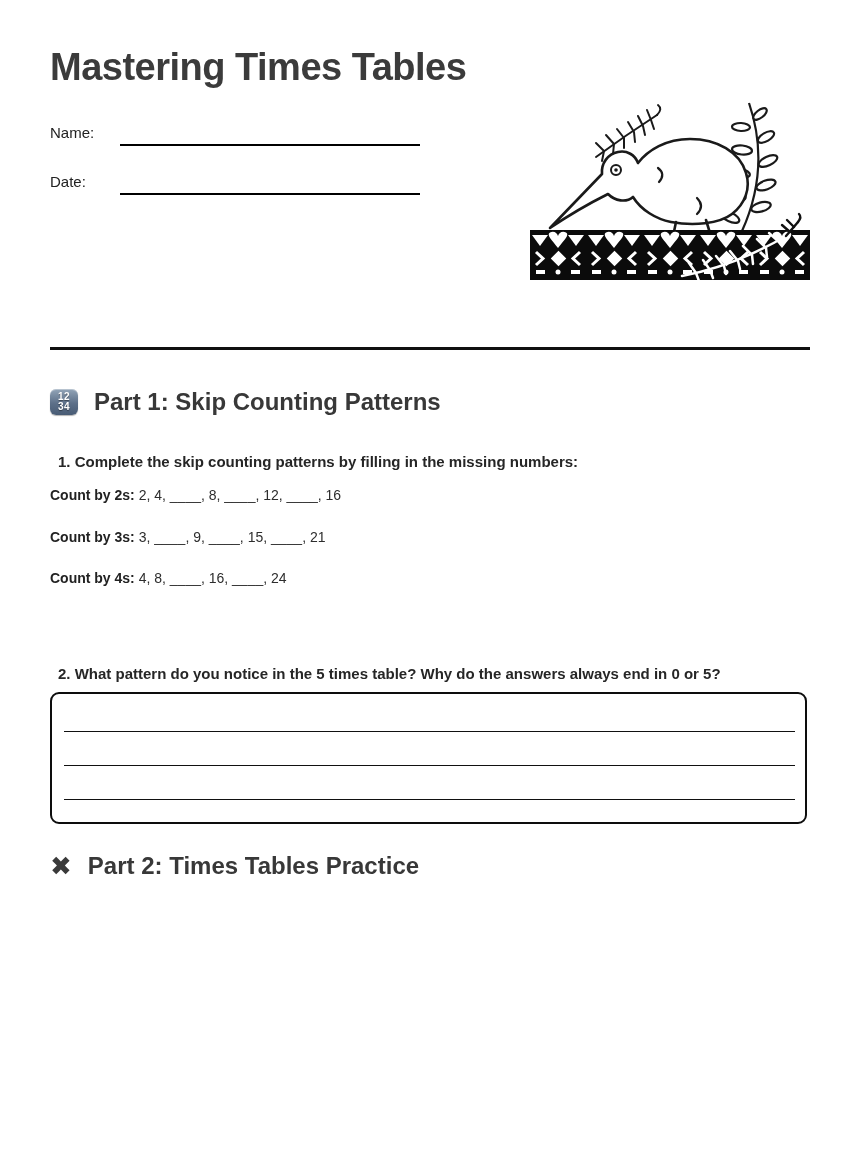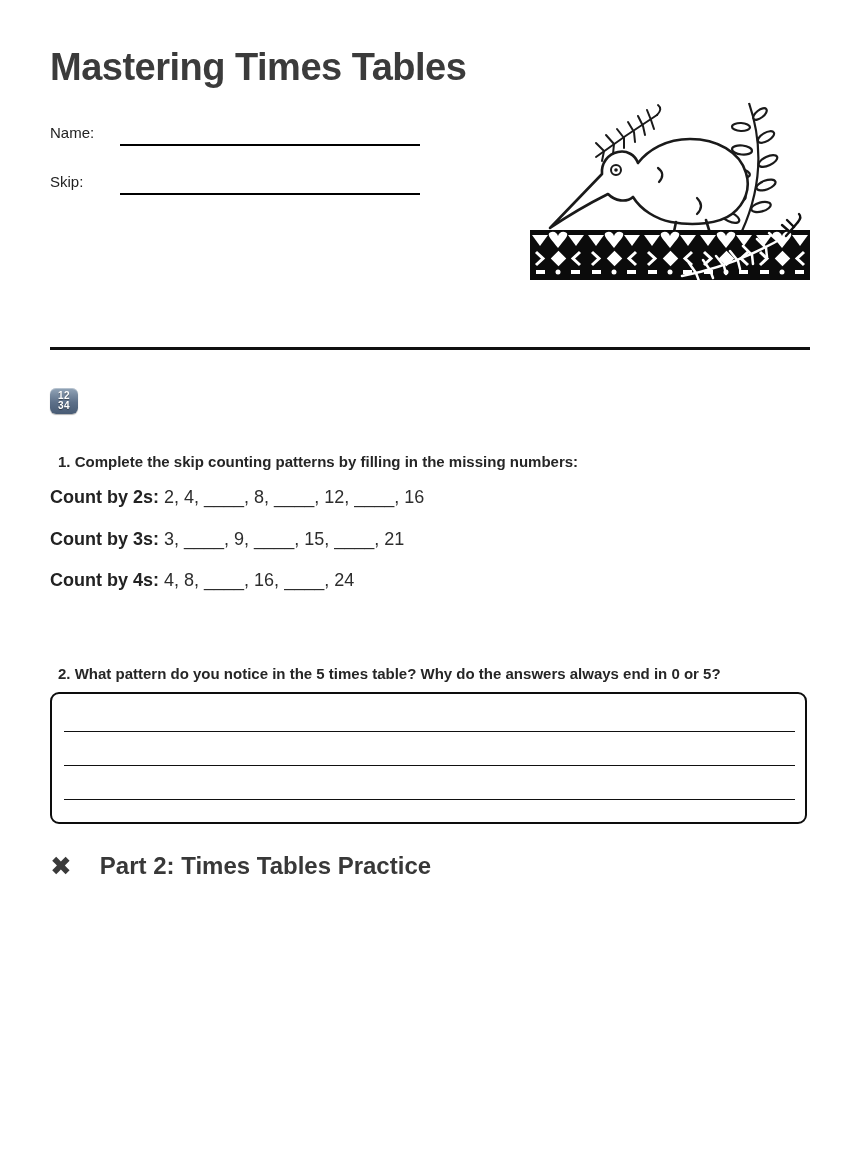--- a/index.html
+++ b/index.html
@@ -17,39 +17,39 @@
     margin:0;
   }
   .field-row{position:absolute;left:50px;display:flex;align-items:flex-end;}
   #name-row{top:118px;}
   #date-row{top:167px;}
   .field-label{font-size:15px;font-weight:400;width:70px;padding-bottom:5px;color:#222;}
   .field-line{width:300px;height:26px;border-bottom:2px solid #000;}
   .kiwi{position:absolute;left:530px;top:95px;width:280px;height:185px;}
   .divider{position:absolute;left:50px;top:347px;width:760px;height:3px;background:#101010;}
   .part-heading{
-    position:absolute;left:50px;display:flex;align-items:center;gap:28px;
+    position:absolute;left:50px;display:flex;align-items:center;gap:16px;
     font-size:24px;font-weight:700;color:#383838;margin:0;
   }
   #p1-head{top:388px;}
   #p2-head{top:852px;}
   .num-icon{
     width:28px;height:26px;border-radius:6px;flex:0 0 auto;
     background:linear-gradient(180deg,#93a5b8 0%,#5d7089 55%,#485b74 100%);
     box-shadow:inset 0 1px 0 rgba(255,255,255,.35), 0 1px 1px rgba(0,0,0,.3);
     display:flex;flex-direction:column;align-items:center;justify-content:center;
     color:#fff;font-size:10px;font-weight:700;line-height:10px;letter-spacing:.5px;
     text-shadow:0 1px 1px rgba(0,0,0,.45);
   }
   .x-icon{font-size:26px;color:#3a3a3a;font-weight:700;line-height:1;flex:0 0 auto;}
   .question{position:absolute;left:50px;font-size:15px;font-weight:700;color:#262626;margin:8px;}
   #q1{top:445px;}
   #q2{top:657px;}
   #q3{top:907px;width:736px;line-height:26px;}
-  .count-row{position:absolute;left:50px;font-size:18px;color:#2d2d2d;}
+  .count-row{position:absolute;left:50px;font-size:14px;color:#2d2d2d;}
   #count-0{top:487px;}
   #count-1{top:529px;}
   #count-2{top:570px;}
   #count-3{top:612px;}
   .count-label{font-weight:700;color:#222;}
   .answer-box{
     position:absolute;left:50px;width:753px;
     border:2.5px solid #0d0d0d;border-radius:9px;background:#fff;
   }
   #box1{top:692px;height:128px;}
@@ -65,21 +65,21 @@
 <div class="page">
 
   <h1 class="title">Mastering Times Tables</h1>
 
   <div class="field-row" id="name-row">
     <span class="field-label">Name:</span>
     <span class="field-line"></span>
   </div>
 
   <div class="field-row" id="date-row">
-    <span class="field-label">Skip:</span>
+    <span class="field-label">Date:</span>
     <span class="field-line"></span>
   </div>
 
   <svg class="kiwi" viewBox="0 0 280 185" xmlns="http://www.w3.org/2000/svg">
 
     <g stroke="#1a1a1a" stroke-width="2" fill="none" stroke-linecap="round">
       <path d="M66,62 Q 96,40 127,20"></path>
       <path d="M74,56 l-8,-8 M74,56 l-2,10"></path>
       <path d="M84,49 l-8,-9 M84,49 l-1,10"></path>
       <path d="M94,43 l-7,-9 M94,43 l0,10"></path>
@@ -153,20 +153,21 @@
     </g>
   </svg>
 
   <div class="divider"></div>
 
   <h2 class="part-heading" id="p1-head">
     <span class="num-icon">
       <span>12</span>
       <span>34</span>
     </span>
+    <span>Part 1: Skip Counting Patterns</span>
   </h2>
 
   <p class="question" id="q1">1. Complete the skip counting patterns by filling in the missing numbers:</p>
 
   <div class="count-row" id="count-0">
     <span class="count-label">Count by 2s:</span>
     <span>2, 4, ____, 8, ____, 12, ____, 16</span>
   </div>
   <div class="count-row" id="count-1">
     <span class="count-label">Count by 3s:</span>

